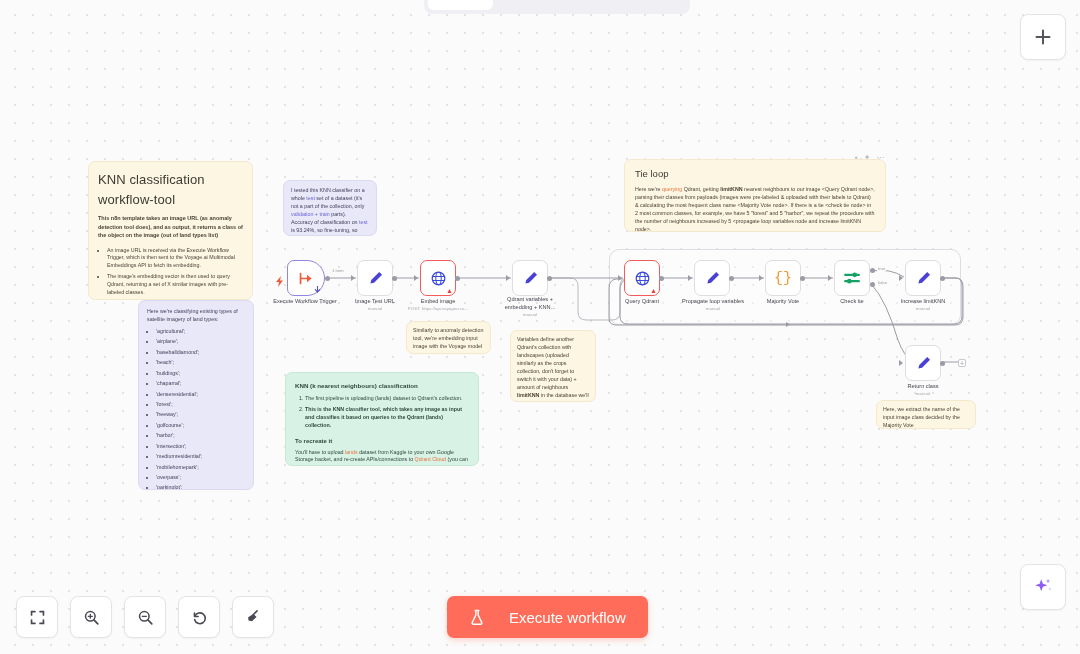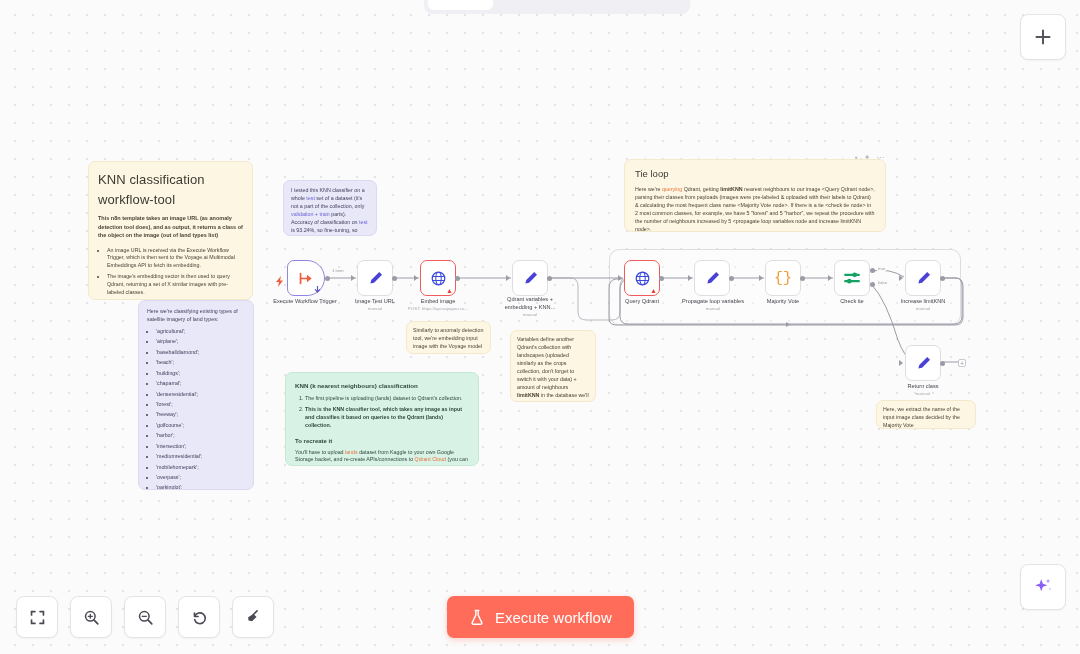--- a/index.html
+++ b/index.html
@@ -61,21 +61,21 @@
   
   #execute-workflow-button {
     position: absolute;
     left: 447px; bottom: 16px;
     height: 42px;
     background: #ff6d5a;
     color: #ffffff;
     border: none;
     border-radius: 7px;
     padding: 0 22px;
-    display: flex; align-items: center; gap: 10px;
+    display: flex; align-items: center; gap: 24px;
     font-size: 15px;
     font-family: "Liberation Sans", sans-serif;
     cursor: pointer;
     box-shadow: 0 2px 6px rgba(255,109,90,0.30);
   }
 
   
   .sticky {
     position: absolute;
     border-radius: 7px;

